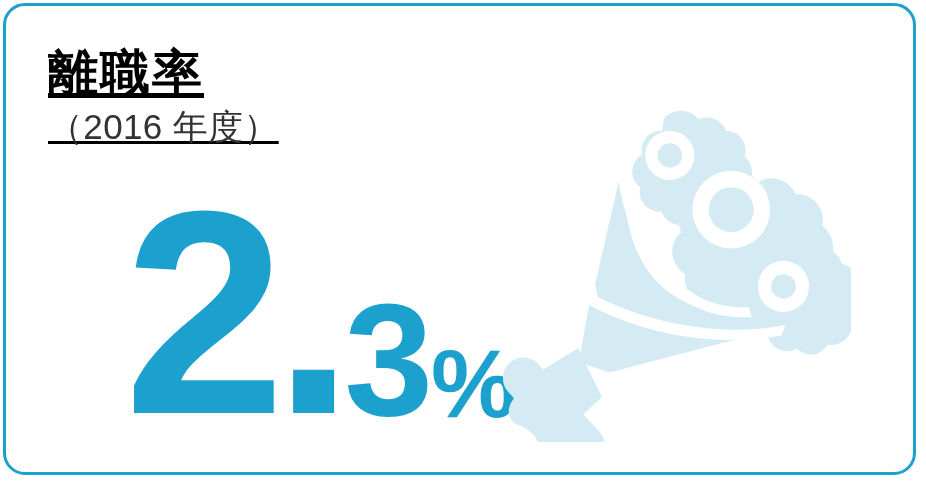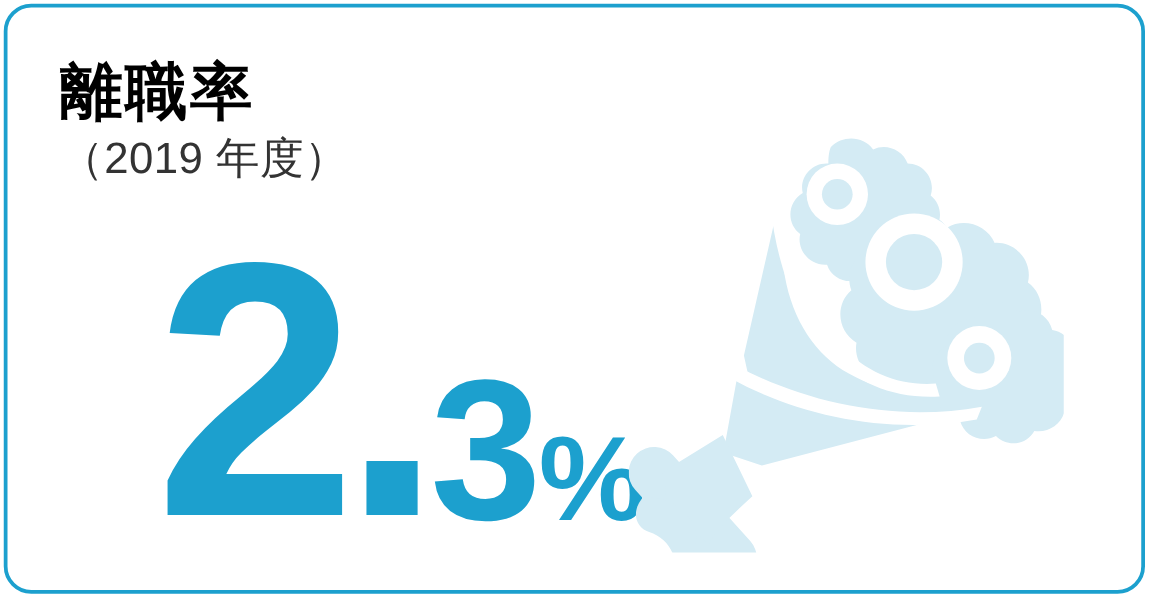--- a/index.html
+++ b/index.html
@@ -25,20 +25,21 @@
     border: 3px solid #1CA0CE;
     border-radius: 22px;
   }
 
   
   #text-block {
     position: absolute;
     left: 42px;
     top: 42px;
     width: 430px;
+    text-decoration: underline;
   }
 
   #card-title {
     font-size: 50px;
     line-height: 1.0;
     font-weight: 700;
     color: #000000;
     letter-spacing: 0.04em;
     margin: 0 0 10px 0;
     white-space: nowrap;
@@ -103,21 +104,21 @@
   }
   #bouquet-illustration svg { display: block; width: 100%; height: 100%; }
 </style>
 </head>
 <body>
 
 <div id="stat-card">
 
   <div id="text-block">
     <h1 id="card-title">離職率</h1>
-    <p id="card-subtitle">（2019 年度）</p>
+    <p id="card-subtitle">（2016 年度）</p>
   </div>
 
   <div id="value-block">
     <span id="value-integer">2</span>
     <span id="value-separator">.</span>
     <span id="value-decimal">3</span>
     <span id="value-unit">%</span>
   </div>
 
   <div id="bouquet-illustration">

